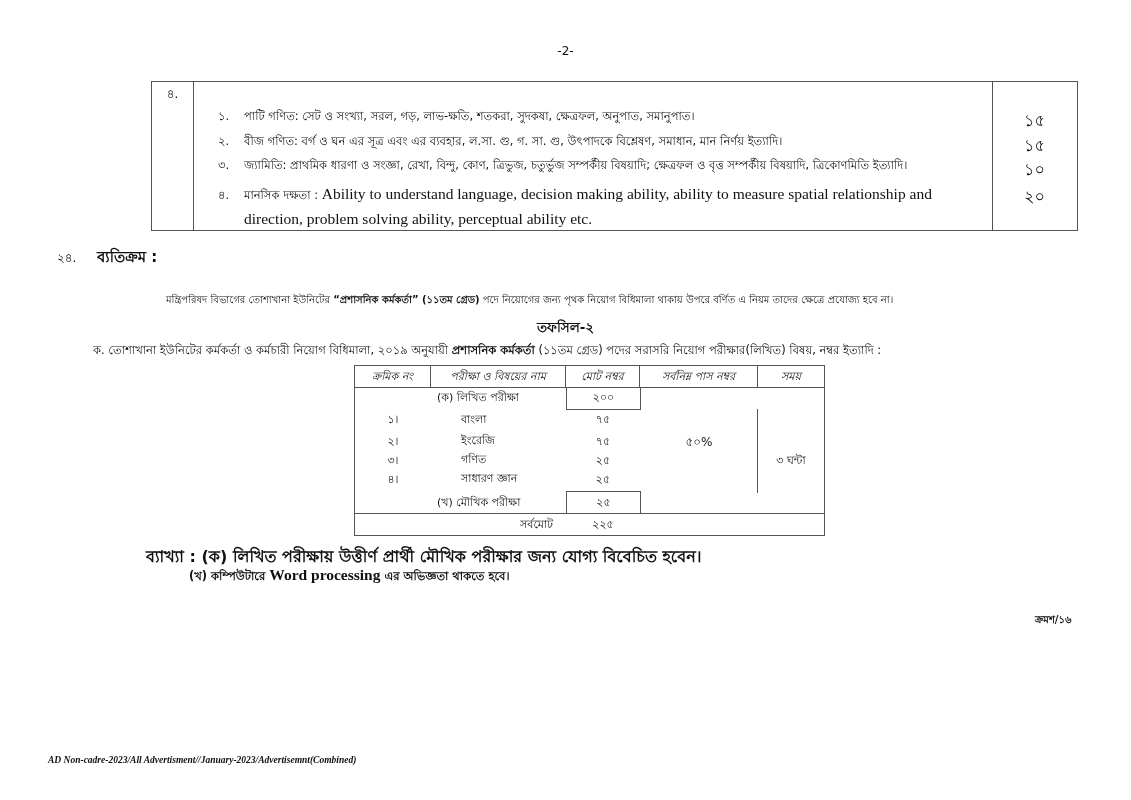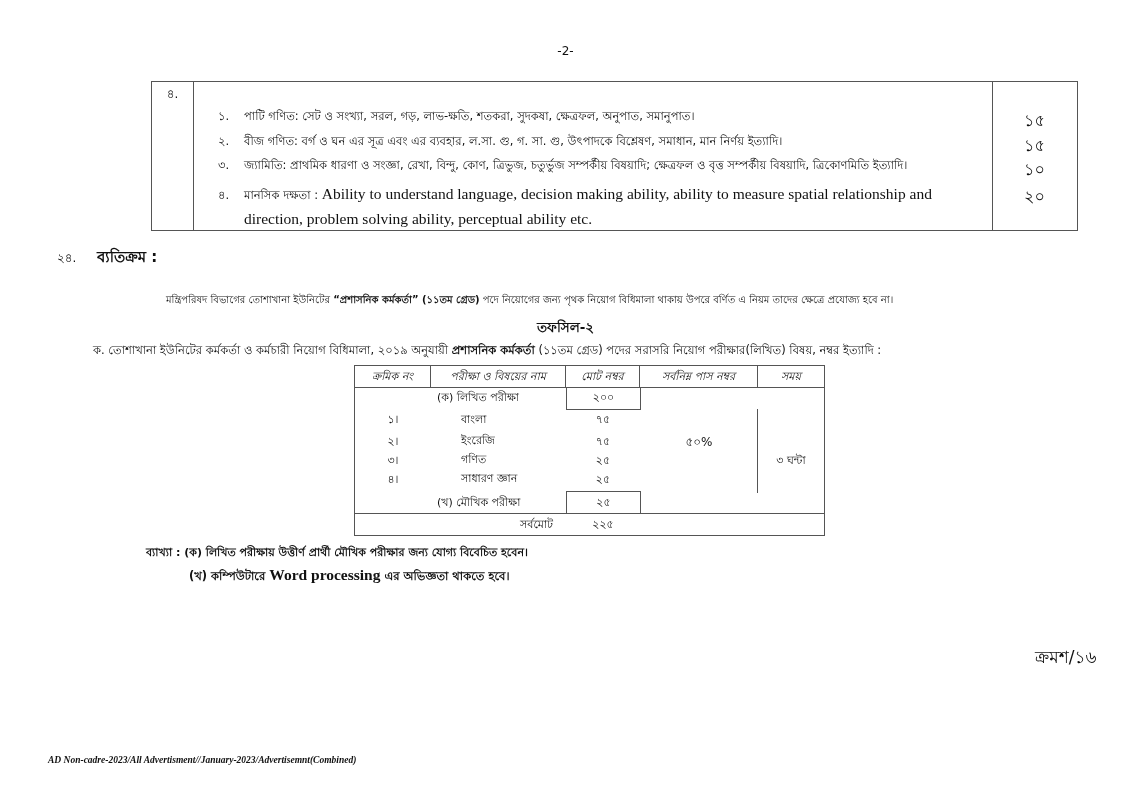--- a/index.html
+++ b/index.html
@@ -89,28 +89,28 @@
     .vline { background: #555; width: 1px; }
     .hline { background: #555; height: 1px; }
     .t2 .cell { font-size: 11px; text-align: center; }
     .t2 .txt { font-size: 11px; white-space: nowrap; }
     .boxed {
       border: 1px solid #555; box-sizing: border-box;
       text-align: center; font-size: 11px;
     }
     
     .note1 {
-      left: 146px; top: 544px; font-size: 11px; font-weight: bold; white-space: nowrap;
+      left: 146px; top: 544px; font-size: 16px; font-weight: bold; white-space: nowrap;
     }
     .note2 {
       left: 189px; top: 566px; font-size: 11.5px; font-weight: bold; white-space: nowrap;
     }
     .note2 .en { font-family: "Liberation Serif", serif; font-size: 15.5px; }
     .continued {
-      left: 1035px; top: 644px; font-size: 17px;
+      left: 1035px; top: 612px; font-size: 10px; font-weight: bold;
     }
     .footer {
       left: 48px; top: 755px; font-family: "Liberation Serif", serif;
       font-size: 9.5px; font-weight: bold; font-style: italic; white-space: nowrap;
     }
   </style>
 </head>
 <body>
 
 <div class="abs page-number">-2-</div>

